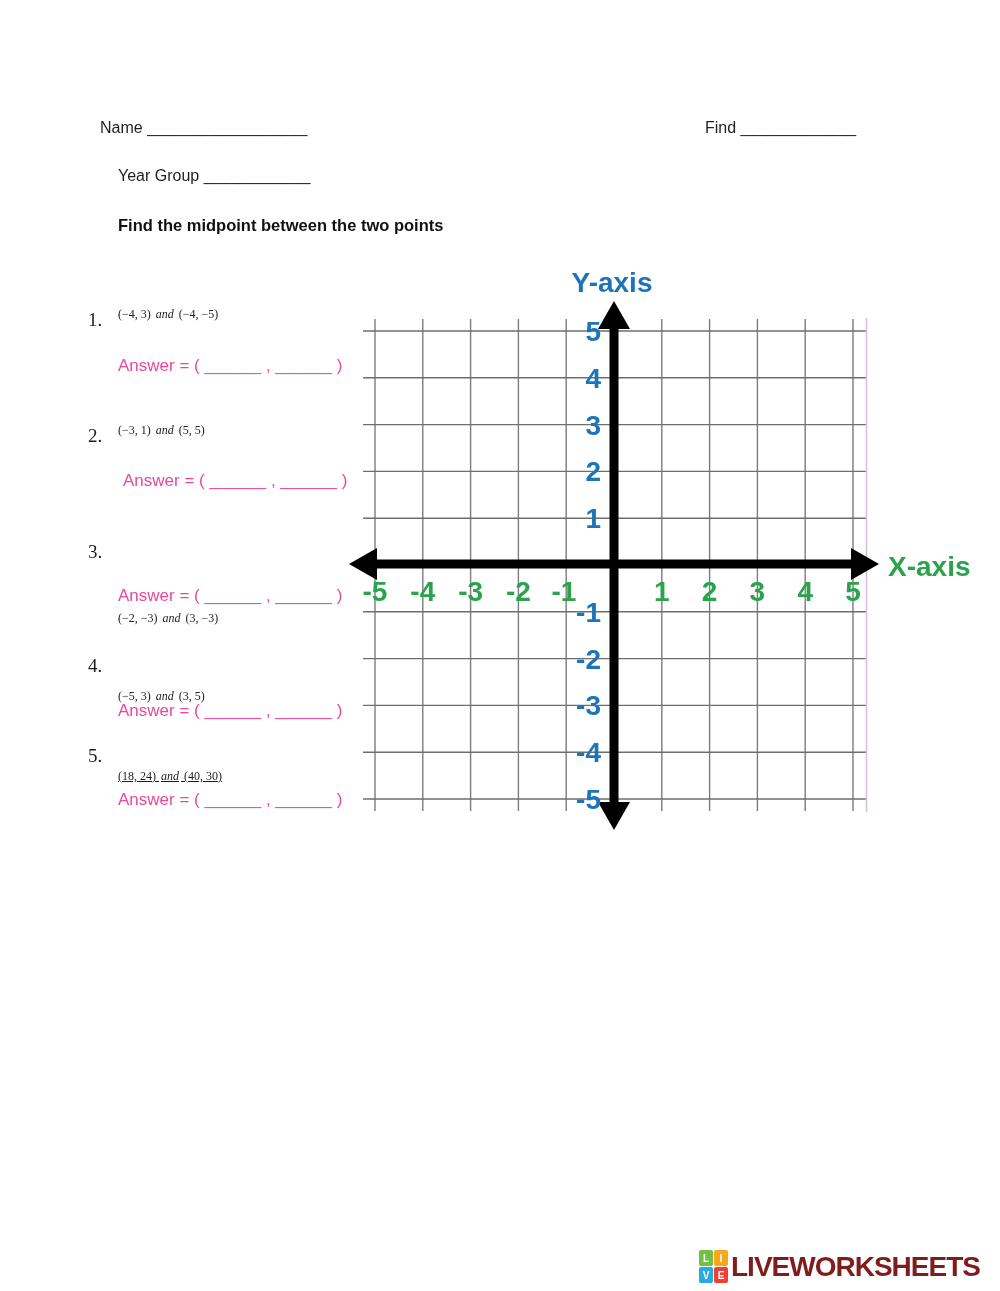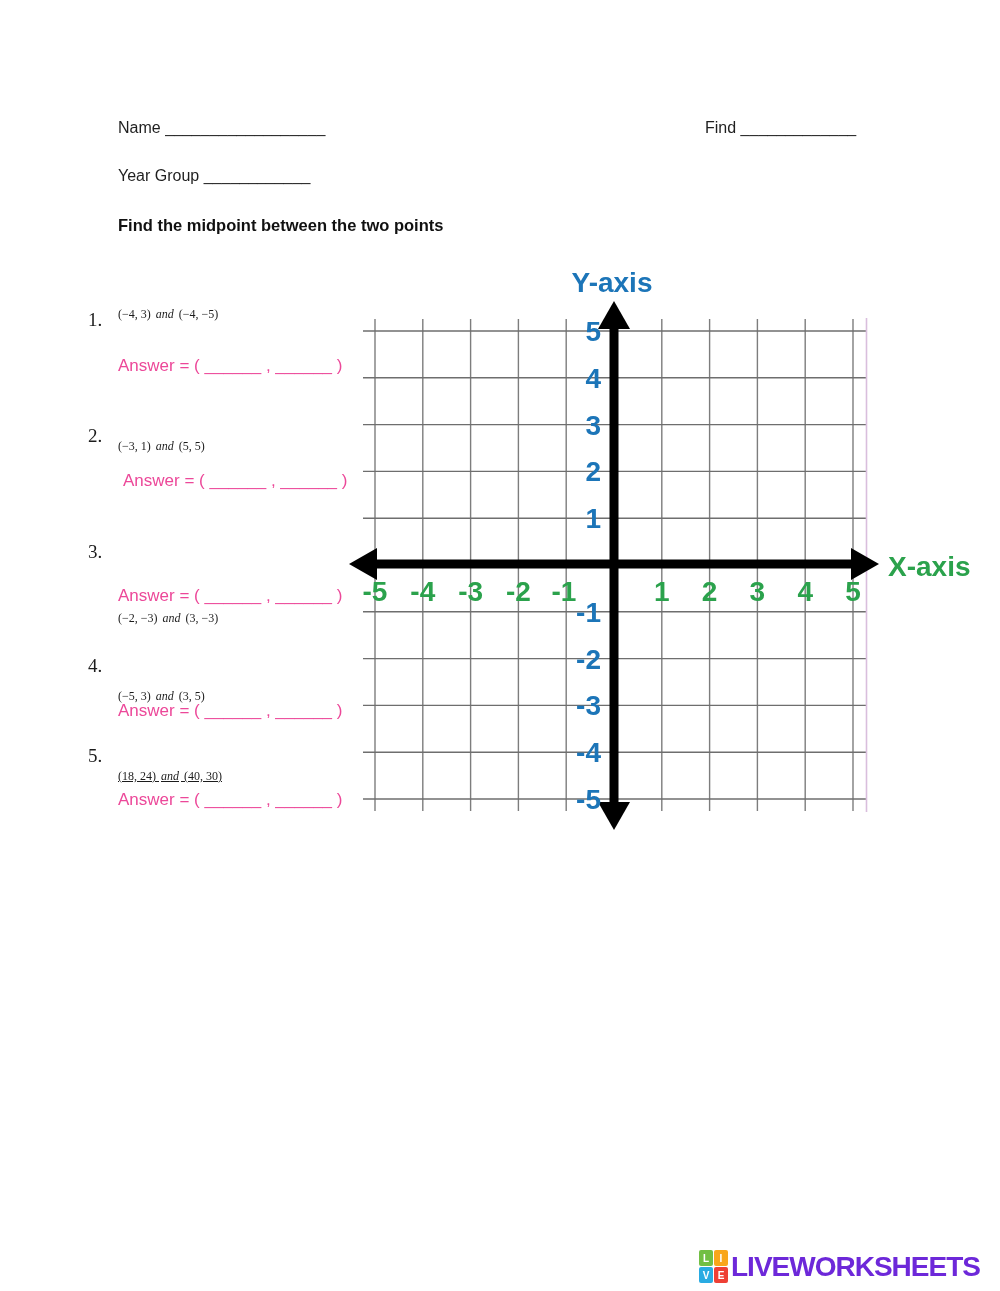--- a/index.html
+++ b/index.html
@@ -17,27 +17,27 @@
   .answer-line{font-size:17px;color:#ec4899;white-space:nowrap;}
   svg text{font-family:"Liberation Sans",sans-serif;font-weight:700;}
   .tick-x{fill:#2ba24c;font-size:28px;}
   .tick-y{fill:#1c75b8;font-size:28px;}
   .title-y{fill:#1c75b8;font-size:28px;}
   .title-x{fill:#2ba24c;font-size:28px;}
   .footer{position:absolute;left:699px;top:1250px;display:flex;align-items:center;}
   .logo-tiles{display:grid;grid-template-columns:14px 14px;grid-template-rows:16px 16px;gap:1px;margin-right:3px;}
   .logo-tiles .tile{display:flex;align-items:center;justify-content:center;
     color:#fff;font-size:10px;font-weight:700;font-family:"Liberation Sans",sans-serif;border-radius:2px;}
-  .logo-text{font-size:28px;font-weight:800;color:#6d28d9;letter-spacing:-1px;
+  .logo-text{font-size:28px;font-weight:800;color:#7f1d1d;letter-spacing:-1px;
     font-family:"Liberation Sans",sans-serif;text-align:center;}
 </style>
 </head>
 <body>
 
-<div class="abs hdr" style="left:118px;top:119px;">
+<div class="abs hdr" style="left:100px;top:119px;">
   <span>Name</span>
   <span class="blank">__________________</span>
 </div>
 
 <div class="abs hdr" style="left:705px;top:119px;">
   <span>Find</span>
   <span class="blank">_____________</span>
 </div>
 
 <div class="abs hdr" style="left:118px;top:167px;">
@@ -51,21 +51,21 @@
 
 <div class="abs prob-num" style="left:88px;top:309px;">1.</div>
 <div class="abs prob-expr" style="left:118px;top:307px;">
   <span>(−4, 3)</span>
   <span class="conj">and</span>
   <span>(−4, −5)</span>
 </div>
 <div class="abs answer-line" style="left:118px;top:356px;">Answer = ( ______ , ______ )</div>
 
 <div class="abs prob-num" style="left:88px;top:425px;">2.</div>
-<div class="abs prob-expr" style="left:118px;top:423px;margin-top:16px;">
+<div class="abs prob-expr" style="left:118px;top:423px;">
   <span>(−3, 1)</span>
   <span class="conj">and</span>
   <span>(5, 5)</span>
 </div>
 <div class="abs answer-line" style="left:123px;top:471px;">Answer = ( ______ , ______ )</div>
 
 <div class="abs prob-num" style="left:88px;top:541px;">3.</div>
 <div class="abs prob-expr" style="left:118px;top:567px;margin-top:44px;">
   <span>(−2, −3)</span>
   <span class="conj">and</span>

